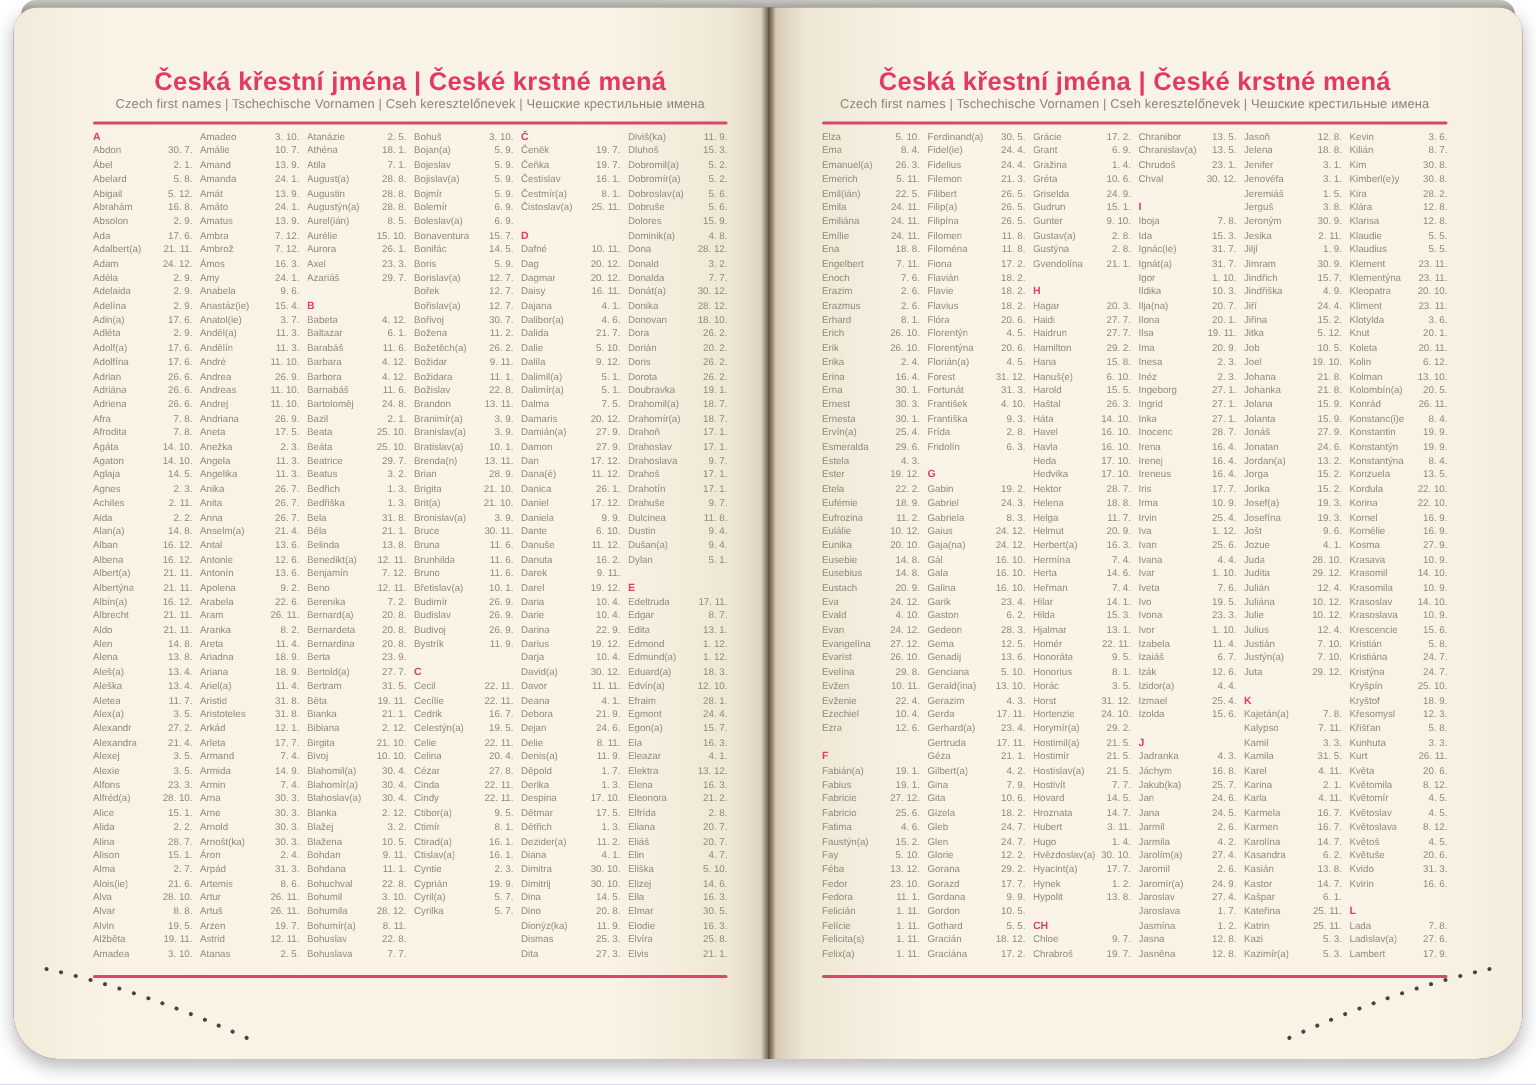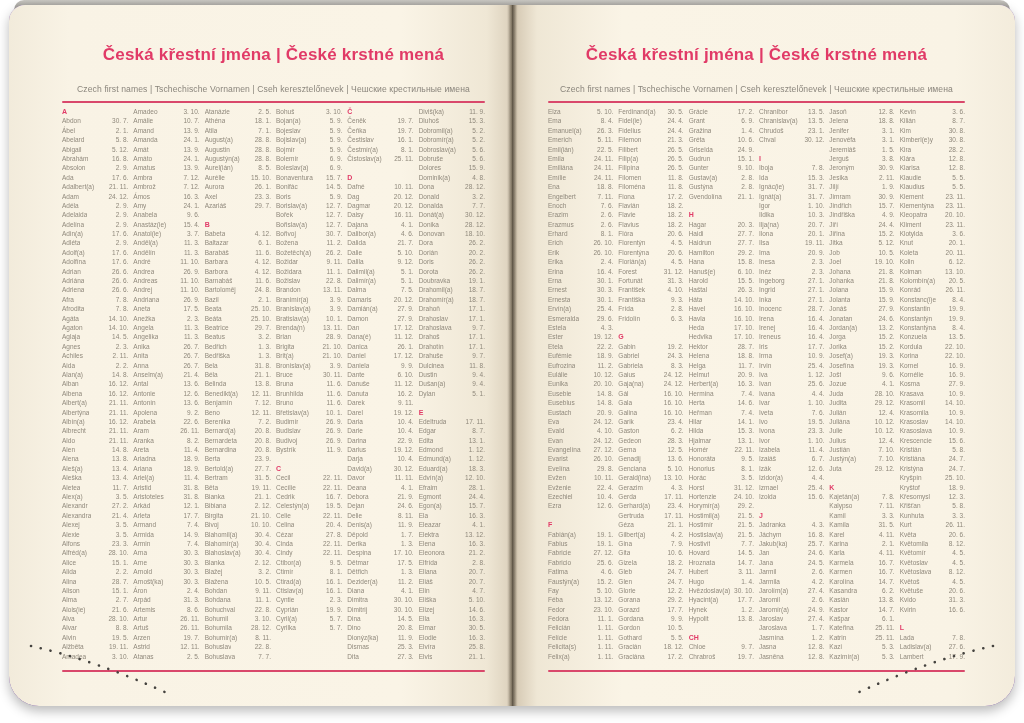--- a/index.html
+++ b/index.html
@@ -14,21 +14,21 @@
   .page{box-sizing:border-box;width:50%;padding-top:40px;position:relative;}
   .page-left{padding-left:53px;padding-right:27px;
     background:linear-gradient(to right, #f2ebdb 0%, #f9f3e5 12%, #faf4e6 78%, #efe7d5 95%, #ded3bf 99.3%, #b9ac95 100%);
     border-radius:16px 0 0 30px;}
   .page-right{padding-left:36px;padding-right:50px;
     background:linear-gradient(to right, #a99c85 0%, #d8ccb7 1.2%, #efe7d5 5%, #faf4e6 22%, #f9f3e5 88%, #f3ecdc 100%);
     border-radius:0 16px 30px 0;}
   .gutter{position:absolute;left:50%;top:0;bottom:0;width:10px;transform:translateX(-50%);
     background:linear-gradient(to right, rgba(61,52,38,0) 0%, rgba(61,52,38,.45) 45%, rgba(40,33,24,.6) 52%, rgba(61,52,38,0) 100%);}
   .title{color:#e13a67;font-size:17px;line-height:19px;font-weight:bold;text-align:center;letter-spacing:.2px;}
-  .subtitle{color:#8a857c;font-size:8.6px;line-height:10px;margin-top:20px;text-align:center;letter-spacing:.1px;}
+  .subtitle{color:#8a857c;font-size:8.6px;line-height:10px;margin-top:0;text-align:center;letter-spacing:.1px;}
   .rule{height:2px;background:#d9486b;margin-top:7px;border-radius:1px;}
   .rule.bottom{margin-top:9px;}
   .columns{margin-top:4px;display:grid;grid-template-columns:repeat(6,1fr);column-gap:5px;}
   .col{min-width:0;}
   .row{height:9.4px;line-height:9.4px;font-size:6.5px;color:#90897c;display:flex;
     justify-content:space-between;white-space:nowrap;overflow:hidden;}
   .row .n{overflow:hidden;text-overflow:clip;}
   .row .d{padding-left:2px;color:#8f887b;}
   .row.hdr{color:#e13a67;font-weight:bold;font-size:7px;display:block;}
   .row.blank{visibility:hidden;}

